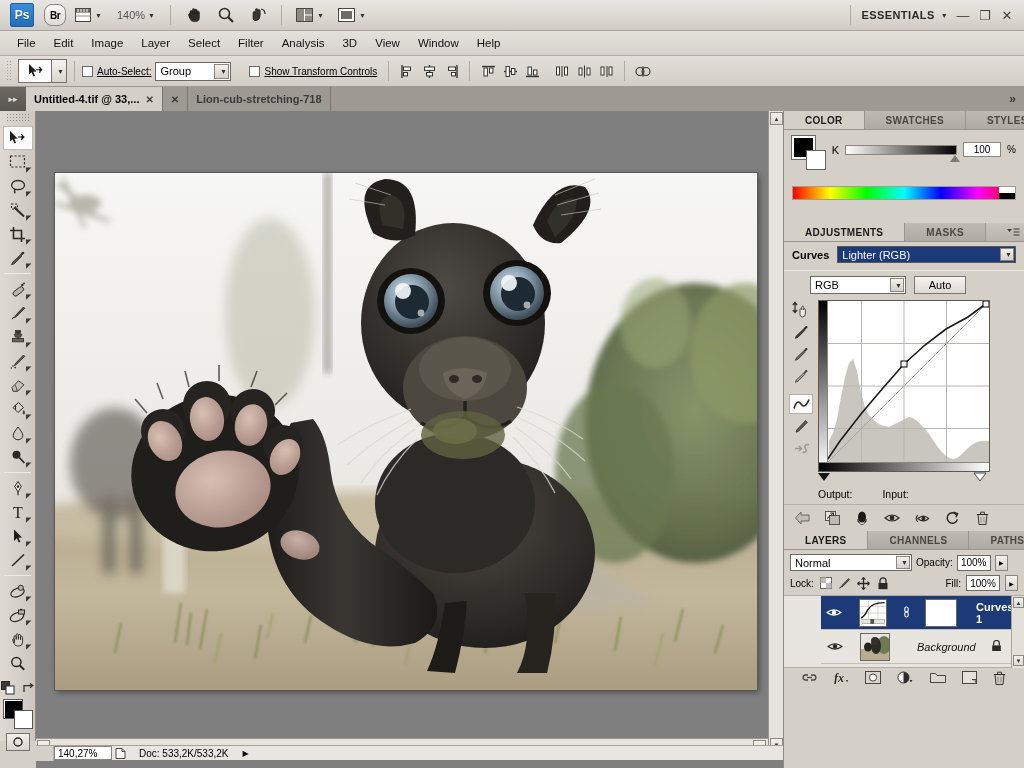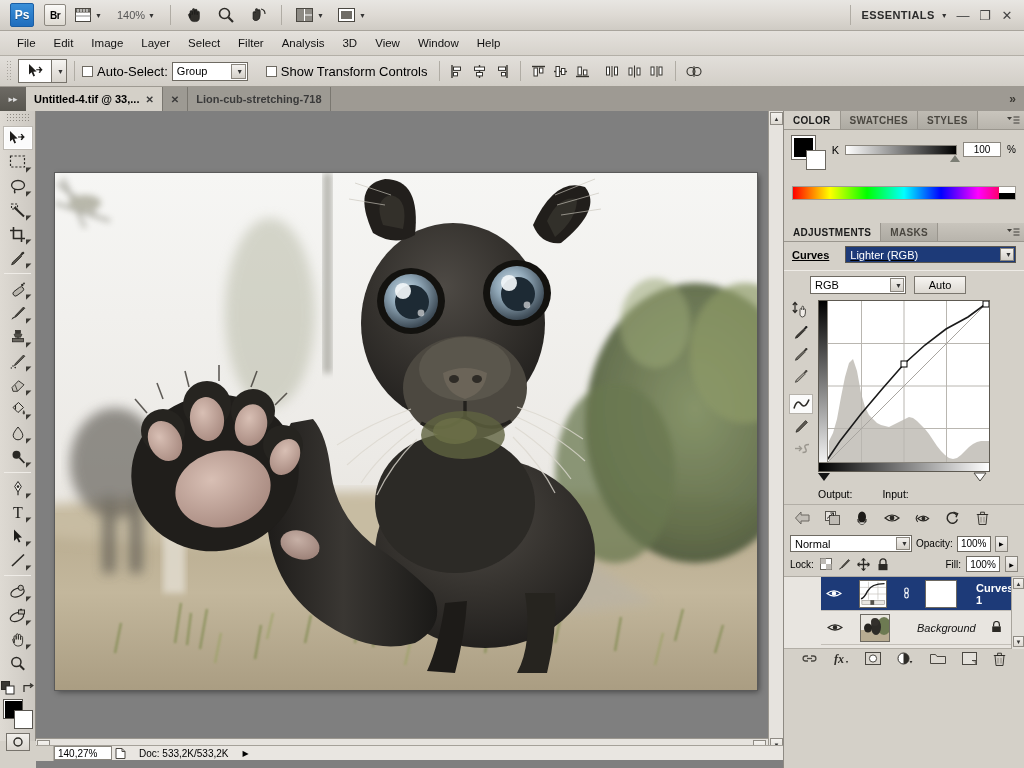--- a/index.html
+++ b/index.html
@@ -22,21 +22,21 @@
     width: 24px; height: 24px; margin: 0 8px 0 4px;
     background: linear-gradient(to bottom,#3a8fd8,#1f6dbd);
     border: 1px solid #1b5ea3; border-radius: 2px;
     color: #fff; font-weight: bold; font-size: 12px;
     display: flex; align-items: center; justify-content: center;
     text-shadow: 0 1px 0 rgba(0,0,0,.4);
   }
   .tb-btn {
     height: 22px; min-width: 22px; padding: 0 4px; margin: 0 2px;
     display: flex; align-items: center; justify-content: center;
-    border: 1px solid transparent; border-radius: 2px;
+    border: 1px solid transparent; border-radius: 8px;
     cursor: default;
   }
   .tb-btn.boxed { border: 1px solid #8c8880; background: linear-gradient(to bottom,#fbfaf8,#dedad2); }
   .tb-zoom { font-size: 11px; color: #555; padding: 0 5px; }
   .caret { font-size: 7px; color: #333; margin-left: 3px; line-height: 1; }
   .sep-v { width: 1px; height: 20px; background: #b0aca4; margin: 0 7px; }
   .spacer { flex: 1; }
   .essentials {
     font-size: 11px; font-weight: bold; letter-spacing: .4px; color: #2b2b2b;
     padding: 0 4px; display: flex; align-items: center;
@@ -66,21 +66,21 @@
   .tool-preset {
     width: 34px; height: 24px; border: 1px solid #77736b; background:#fff;
     display: flex; align-items: center; justify-content: center;
   }
   .tool-preset-arrow {
     width: 15px; height: 24px; border: 1px solid #77736b; border-left: none;
     background: linear-gradient(to bottom,#f6f4f1,#d8d4cd);
     display: flex; align-items: center; justify-content: center;
   }
   .chk { width: 11px; height: 11px; border: 1px solid #6e6a62; background: #fff; display:inline-block; }
-  .opt-label { font-size: 13px; margin: 0 4px; }
+  .opt-label { font-size: 10px; margin: 0 4px; text-decoration: underline; }
   .mini-select {
     height: 19px; width: 76px; border: 1px solid #6e6a62; background: #fff;
     display: flex; align-items: center; padding-left: 4px; font-size: 11px;
     position: relative;
   }
   .mini-select .arrowbox {
     position:absolute; right:1px; top:1px; width:15px; height:15px;
     background: linear-gradient(to bottom,#f4f2ef,#d4d0c9); border:1px solid #8a867e;
     display:flex; align-items:center; justify-content:center;
   }
@@ -157,21 +157,21 @@
     display:flex;align-items:center;padding-left:3px;font-size:10px;}
   .statdoc { padding:0 10px; font-size:10px; }
 
   
   .dock { position:absolute; left:783px; top:111px; width:241px; height:657px;
           background:#d4d0c8; border-left:1px solid #8e8a83; }
   .panel-tabs {
     height:19px; background: linear-gradient(to bottom,#c9c5bd,#b8b4ac);
     display:flex; align-items:stretch; border-bottom:1px solid #9a968e;
   }
-  .ptab { padding:0 9px; display:flex; align-items:center; font-size:10px; font-weight:bold;
+  .ptab { padding:0 21px; display:flex; align-items:center; font-size:10px; font-weight:bold;
           letter-spacing:.3px; color:#4a4740; background: linear-gradient(to bottom,#bfbbb3,#adaaa2);
           border-right:1px solid #9a968e; cursor:default; }
   .ptab.active { background:#d4d0c8; color:#1a1a1a; }
   .pmenu { margin-left:auto; width:22px; display:flex;align-items:center;justify-content:center;
            font-size:10px; color:#3f3d38;}
   .panel-body { background:#d4d0c8; padding:6px 8px; }
 
   
   .colorrow { display:flex; align-items:flex-start; gap:8px; }
   .colorswatches { position:relative; width:34px; height:34px; }
@@ -184,21 +184,21 @@
     border-left:5px solid transparent;border-right:5px solid transparent;border-bottom:7px solid #7b7d74;}
   .numfield { width:38px;height:15px;border:1px solid #8a867e;background:#fff;
               font-size:10px; text-align:center; display:flex;align-items:center;justify-content:center;}
   .spectrum { height:14px; margin-top:16px; border:1px solid #a09c94;
     background: linear-gradient(to right,#ff0000,#ffff00,#00ff00,#00ffff,#0000ff,#ff00ff,#ff0000);
     position:relative;}
   .spectrum:after{content:"";position:absolute;right:0;top:0;width:16px;height:100%;
     background:linear-gradient(to bottom,#ffffff 0%,#ffffff 50%,#000000 50%,#000000 100%);}
 
   
-  .adj-head { display:flex; align-items:center; gap:16px; padding:4px 8px 4px 8px;text-decoration:underline;}
+  .adj-head { display:flex; align-items:center; gap:8px; padding:4px 8px 4px 8px;}
   .adj-title { font-size:11px; font-weight:bold; }
   .preset-select {
     flex:1; height:17px; background:#1d3a78; color:#fff; border:1px solid #5c5850;
     display:flex; align-items:center; padding-left:4px; font-size:11px; position:relative;
   }
   .preset-select .arrowbox{ position:absolute;right:1px;top:1px;width:14px;height:13px;
     background:linear-gradient(to bottom,#f4f2ef,#d4d0c9);border:1px solid #8a867e;
     display:flex;align-items:center;justify-content:center;color:#222;}
   .adj-rule { height:1px; background:#b5b1a9; border-bottom:1px solid #eeebe6; margin:3px 0 5px 0;}
   .ch-row { display:flex; align-items:center; gap:8px; padding-left:26px; }
@@ -1092,20 +1092,33 @@
       </div>
       <div class="ic">
         <svg width="13" height="14" viewBox="0 0 13 14">
           <path d="M2 3.5 L11 3.5 L10 13.5 L3 13.5 Z" fill="#cfcbc4" stroke="#2b2925" stroke-width=".9"></path>
           <path d="M0.8 3.5 L12.2 3.5 M4.6 3.5 L4.6 1.2 L8.4 1.2 L8.4 3.5" fill="none" stroke="#2b2925" stroke-width=".9"></path>
           <path d="M5 6 L5 11.5 M8 6 L8 11.5" stroke="#8a867e" stroke-width=".9"></path>
         </svg>
       </div>
     </div>
 
+    <div class="panel-tabs">
+      <div class="ptab active">LAYERS</div>
+      <div class="ptab">CHANNELS</div>
+      <div class="ptab">PATHS</div>
+      <div class="pmenu">
+        <svg width="13" height="9" viewBox="0 0 13 9">
+          <path d="M0 1 L5 1 L2.5 4 Z" fill="#3f3d38"></path>
+          <line x1="6.5" y1="1" x2="12.5" y2="1" stroke="#3f3d38"></line>
+          <line x1="6.5" y1="4" x2="12.5" y2="4" stroke="#3f3d38"></line>
+          <line x1="6.5" y1="7" x2="12.5" y2="7" stroke="#3f3d38"></line>
+        </svg>
+      </div>
+    </div>
 
     <div class="lay-row1">
       <div class="blend-select">
         <span>Normal</span>
         <span class="arrowbox">
             <span class="caret">▼</span>
           </span>
       </div>
       <span class="lbl">Opacity:</span>
       <div class="pctfield">100%</div>

